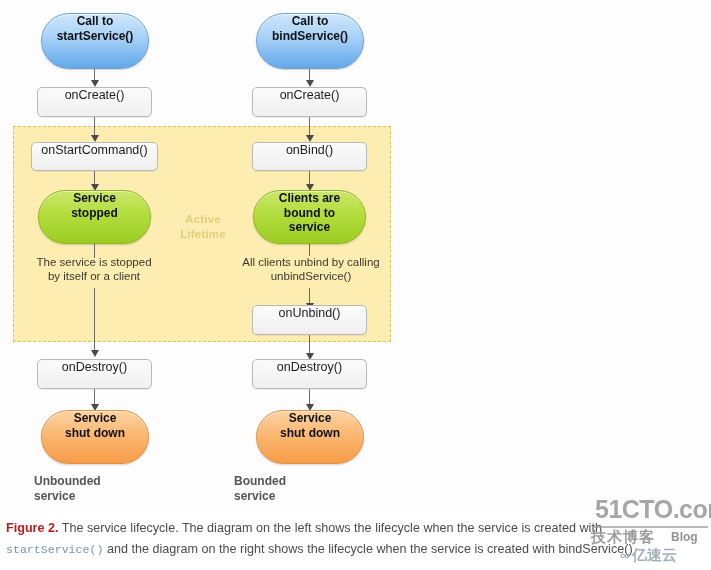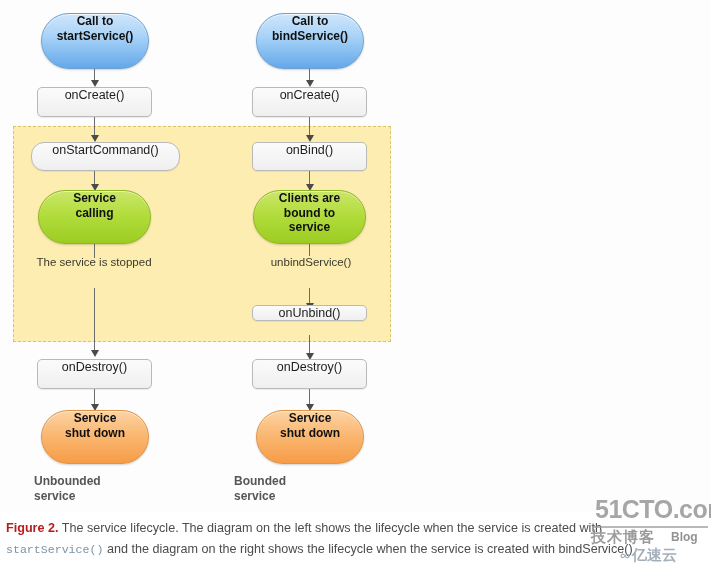--- a/index.html
+++ b/index.html
@@ -206,20 +206,24 @@
   }
 </style>
 </head>
 <body>
 
 <div id="figure-root">
 
   <div class="diagram">
 
     <div class="active-band"></div>
+    <div class="active-band-label">
+      <div>Active</div>
+      <div>Lifetime</div>
+    </div>
 
     <div class="node pill blue" style="left:41px; top:13px; width:108px; height:56px;">
       <div>
         <div>Call to</div>
         <div>startService()</div>
       </div>
     </div>
 
     <div class="connector" style="left:94px; top:69px; height:18px;">
       <div class="line" style="height:12px;"></div>
@@ -228,42 +232,43 @@
 
     <div class="node method" style="left:37px; top:87px; width:115px; height:30px;">
       <span>onCreate()</span>
     </div>
 
     <div class="connector" style="left:94px; top:117px; height:25px;">
       <div class="line" style="height:20px;"></div>
       <div class="head" style="top:18px;"></div>
     </div>
 
-    <div class="node method" style="left:31px; top:142px; width:149px; height:29px;border-radius:13px;">
+    <div class="node method" style="left:31px; top:142px; width:127px; height:29px;">
       <span>onStartCommand()</span>
     </div>
 
     <div class="connector" style="left:94px; top:171px; height:20px;">
       <div class="line" style="height:15px;"></div>
       <div class="head" style="top:13px;"></div>
     </div>
 
     <div class="node pill green" style="left:38px; top:190px; width:113px; height:54px;">
       <div>
         <div>Service</div>
-        <div>calling</div>
+        <div>stopped</div>
       </div>
     </div>
 
     <div class="connector nohead" style="left:94px; top:244px; height:14px;">
       <div class="line" style="height:14px;"></div>
     </div>
 
     <div class="note" style="left:18px; top:255px; width:152px;">
       <div>The service is stopped</div>
+      <div>by itself or a client</div>
     </div>
 
     <div class="connector" style="left:94px; top:288px; height:70px;">
       <div class="line" style="height:64px;"></div>
       <div class="head" style="top:62px;"></div>
     </div>
 
     <div class="node method" style="left:37px; top:359px; width:115px; height:30px;">
       <span>onDestroy()</span>
     </div>
@@ -321,29 +326,30 @@
         <div>bound to</div>
         <div>service</div>
       </div>
     </div>
 
     <div class="connector nohead" style="left:309px; top:244px; height:12px;">
       <div class="line" style="height:12px;"></div>
     </div>
 
     <div class="note" style="left:223px; top:255px; width:176px;">
+      <div>All clients unbind by calling</div>
       <div>unbindService()</div>
     </div>
 
     <div class="connector" style="left:309px; top:288px; height:22px;">
       <div class="line" style="height:17px;"></div>
       <div class="head" style="top:15px;"></div>
     </div>
 
-    <div class="node method" style="left:252px; top:305px; width:115px; height:16px;">
+    <div class="node method" style="left:252px; top:305px; width:115px; height:30px;">
       <span>onUnbind()</span>
     </div>
 
     <div class="connector" style="left:309px; top:335px; height:25px;">
       <div class="line" style="height:20px;"></div>
       <div class="head" style="top:18px;"></div>
     </div>
 
     <div class="node method" style="left:252px; top:359px; width:115px; height:30px;">
       <span>onDestroy()</span>

